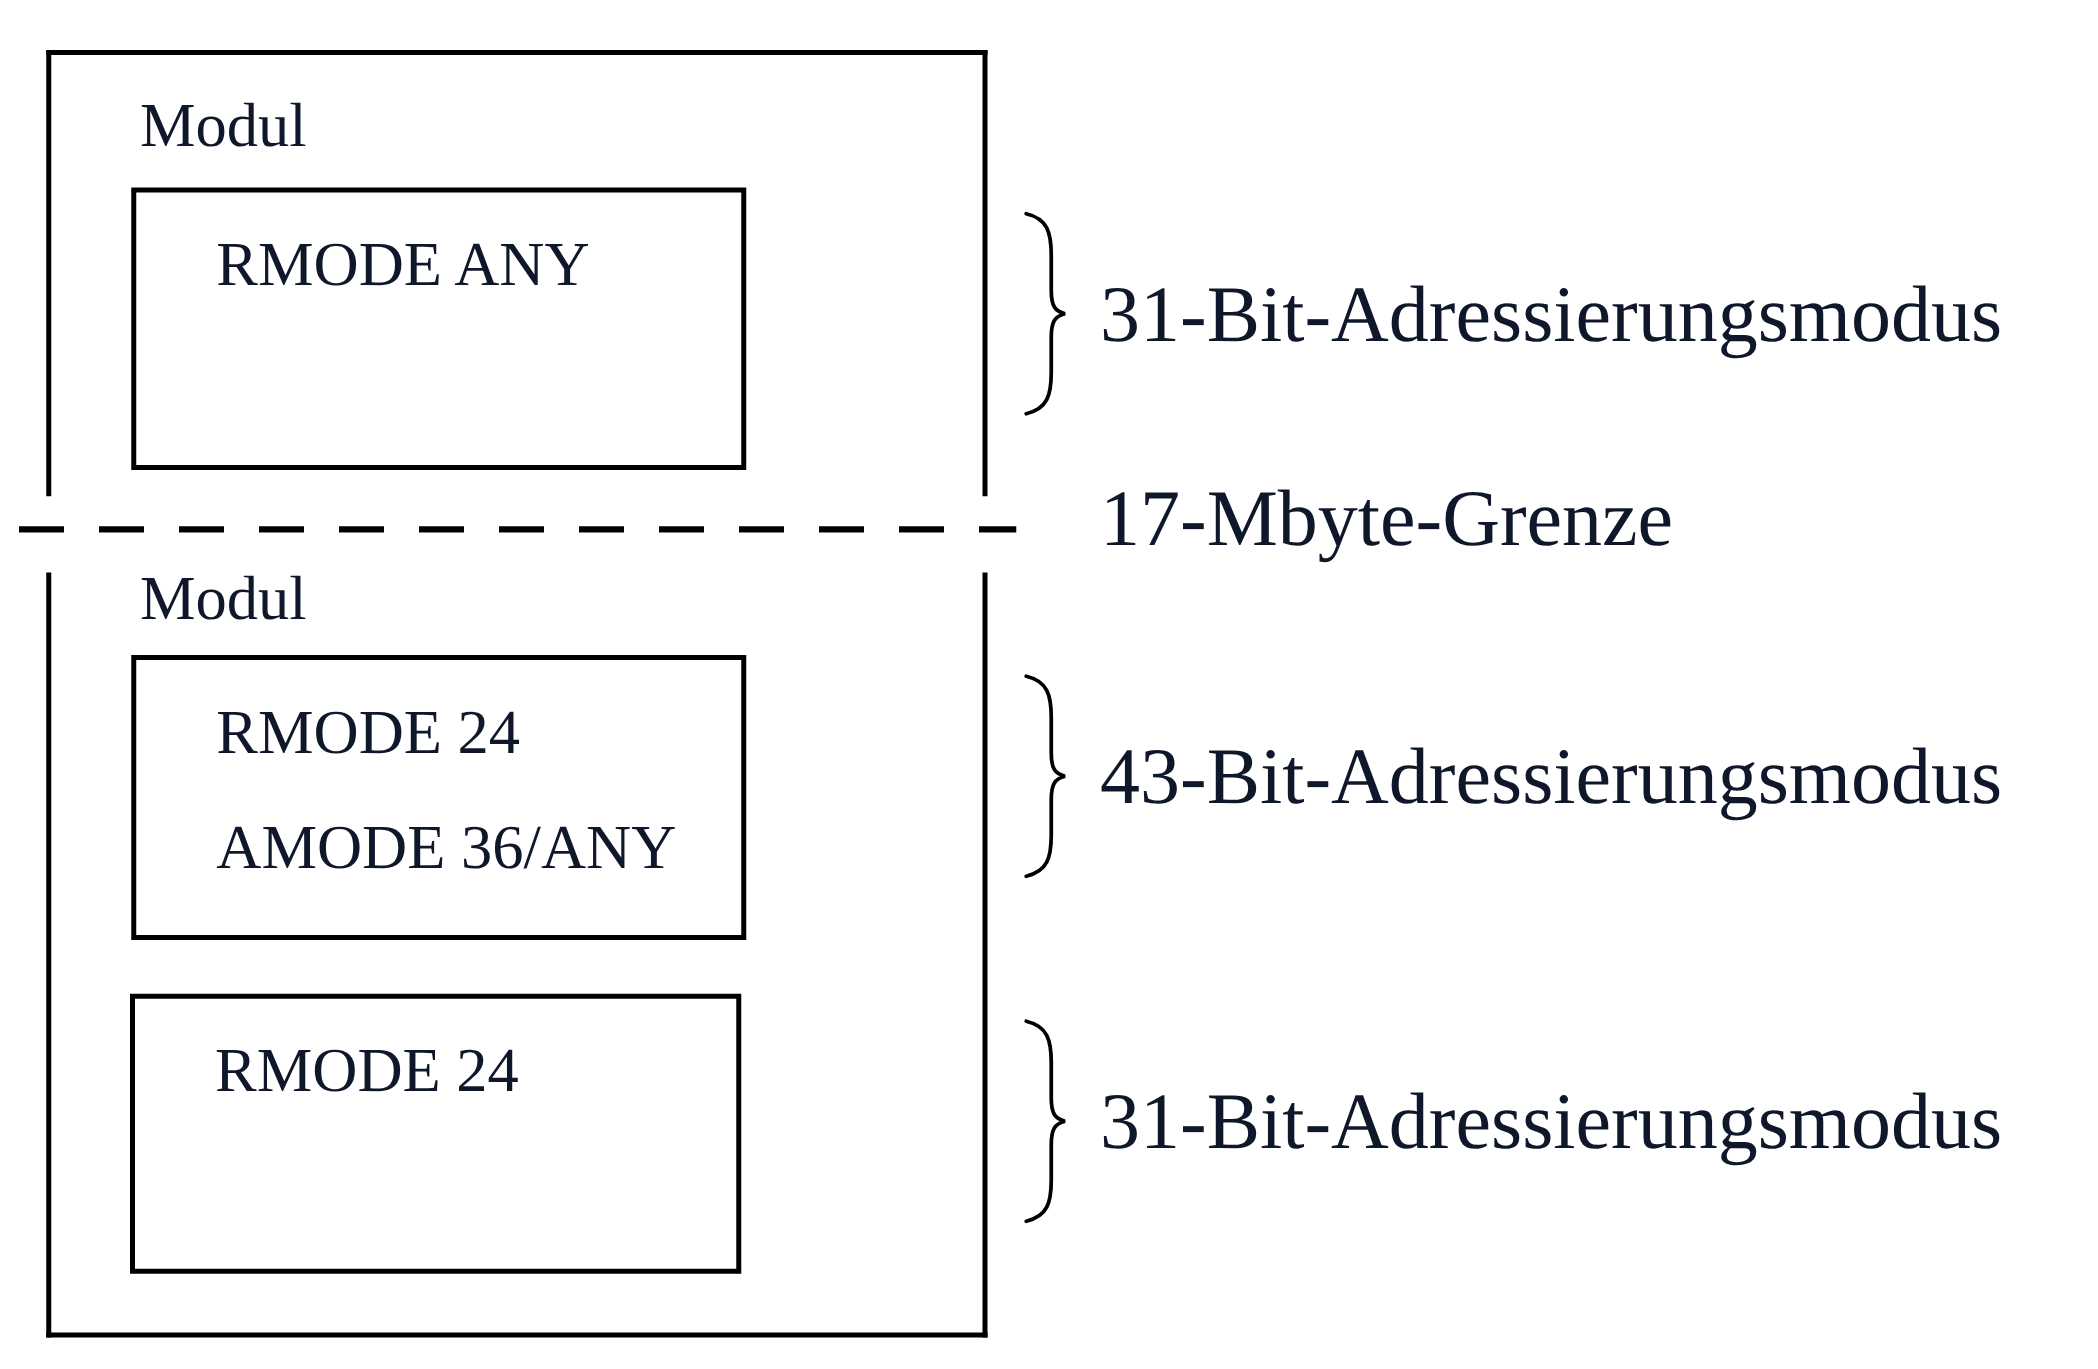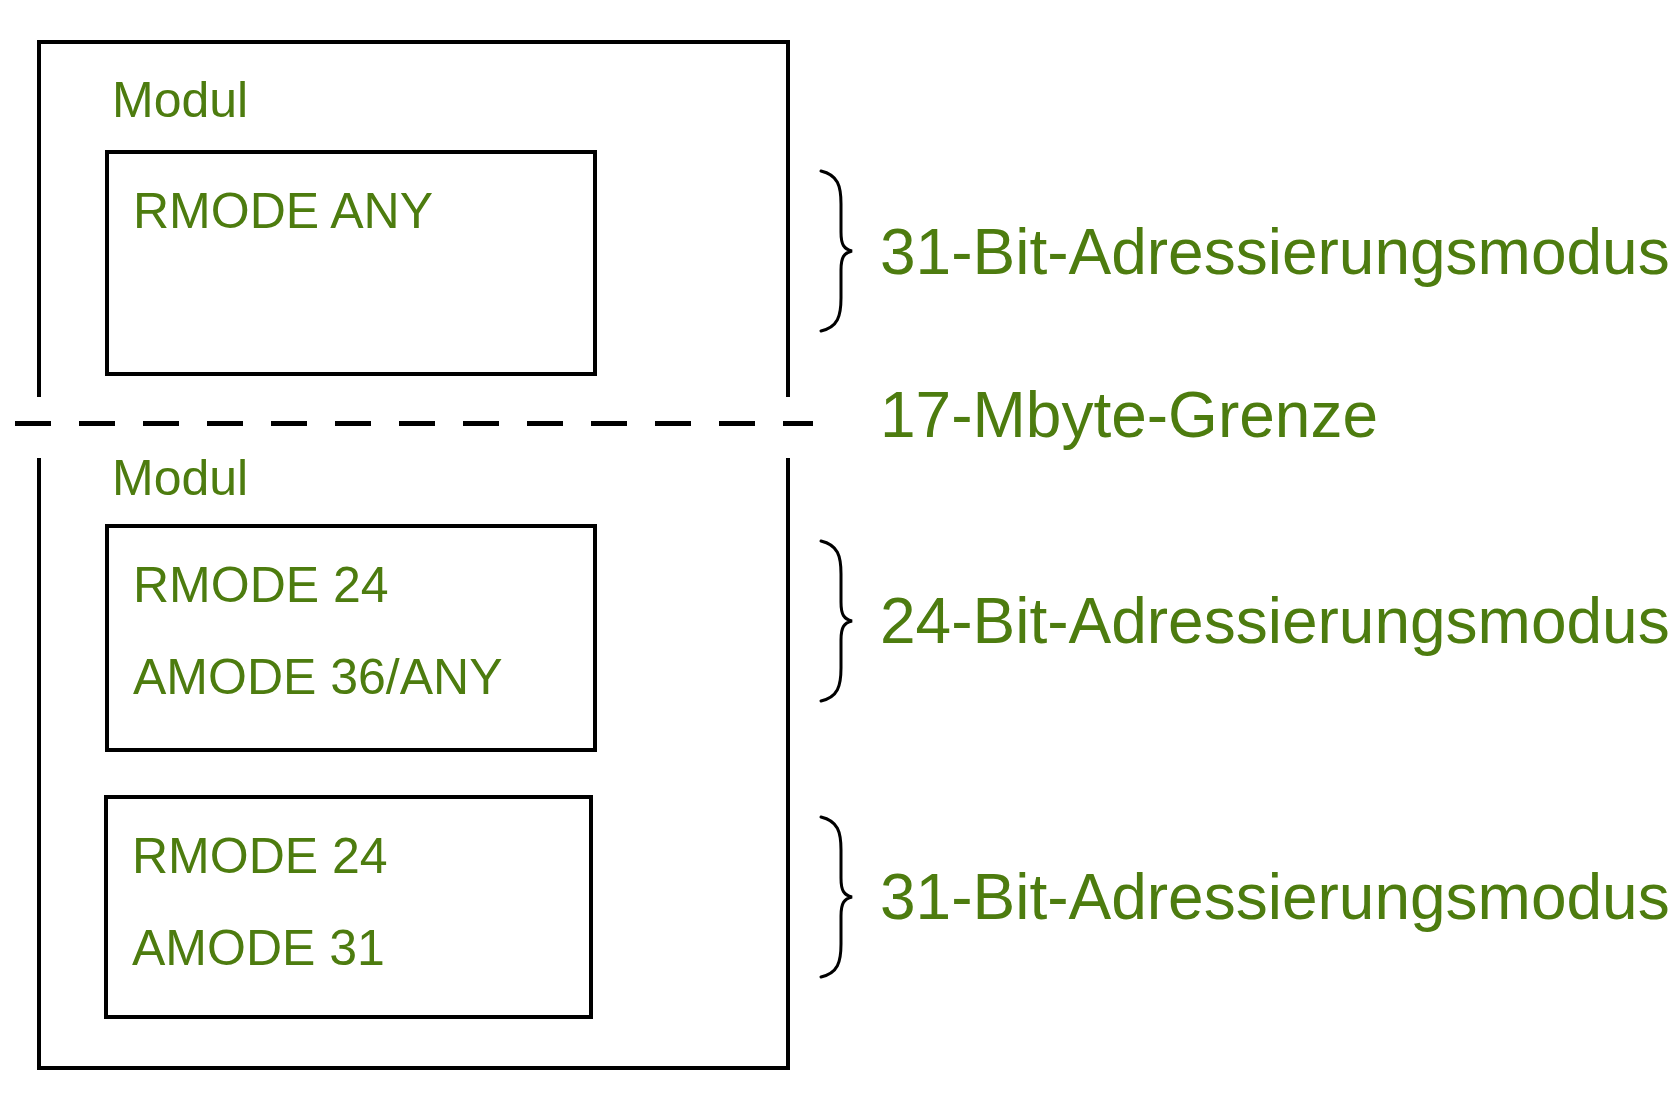--- a/index.html
+++ b/index.html
@@ -5,22 +5,22 @@
   html, body {
     margin: 0;
     padding: 0;
     background: #ffffff;
   }
   .canvas {
     position: relative;
     width: 1678px;
     height: 1095px;
     background: #ffffff;
-    font-family: Liberation Sans, sans-serif;
-    color: #4d7c0f;
+    font-family: Liberation Serif, serif;
+    color: #0f172a;
     overflow: hidden;
   }
 
   
   .outer-box {
     position: absolute;
     left: 37px;
     width: 753px;
     border: 4px solid #000000;
     box-sizing: border-box;
@@ -58,21 +58,21 @@
     white-space: nowrap;
   }
   .module-label.pos-top    { top: 72px; }
   .module-label.pos-bottom { top: 450px; }
 
   
   .inner-box {
     position: absolute;
     border: 4px solid #000000;
     box-sizing: border-box;
-    padding: 27px 0 0 24px;
+    padding: 27px 0 0 64px;
     background: #ffffff;
   }
   .inner-box .line {
     font-size: 50px;
     line-height: 60px;
     white-space: nowrap;
   }
   .inner-box .line.first { margin-bottom: 32px; }
   .inner-box.b1 { left: 105px; top: 150px; width: 492px; height: 226px; }
   .inner-box.b2 { left: 105px; top: 524px; width: 492px; height: 228px; }
@@ -128,25 +128,24 @@
   <div class="module-label pos-bottom">Modul</div>
 
   <div class="inner-box b2">
     <div class="line first">RMODE 24</div>
     <div class="line">AMODE 36/ANY</div>
   </div>
 
   <svg class="brace p2" viewBox="0 0 36 166">
     <path d="M3,3 C20,7 23,18 23,36 L23,64 C23,77 26,81 34,83 C26,85 23,89 23,102 L23,130 C23,148 20,159 3,163" fill="none" stroke="#000000" stroke-width="3" stroke-linecap="round"></path>
   </svg>
-  <div class="annotation a2">24-Bit-Adressierungsmodus</div>
+  <div class="annotation a2">43-Bit-Adressierungsmodus</div>
 
   <div class="inner-box b3">
     <div class="line first">RMODE 24</div>
-    <div class="line">AMODE 31</div>
   </div>
 
   <svg class="brace p3" viewBox="0 0 36 166">
     <path d="M3,3 C20,7 23,18 23,36 L23,64 C23,77 26,81 34,83 C26,85 23,89 23,102 L23,130 C23,148 20,159 3,163" fill="none" stroke="#000000" stroke-width="3" stroke-linecap="round"></path>
   </svg>
   <div class="annotation a3">31-Bit-Adressierungsmodus</div>
 
 </div>
 
 </body></html>

